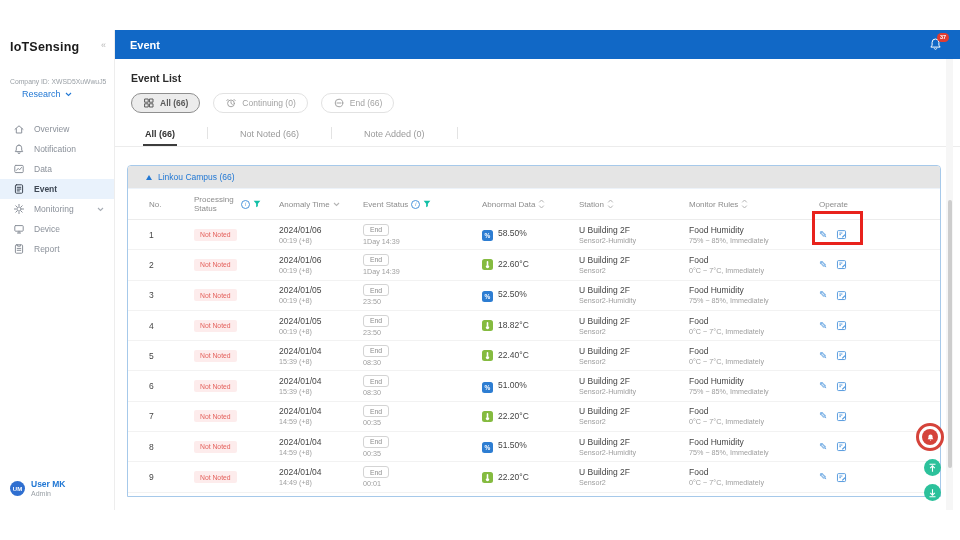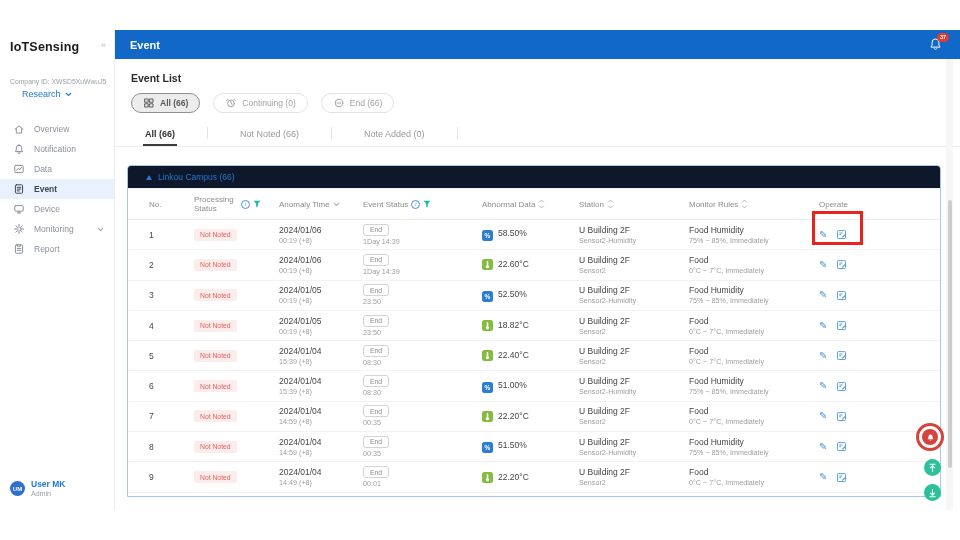--- a/index.html
+++ b/index.html
@@ -40,21 +40,21 @@
   .pill{height:20px;border-radius:10px;padding:0 11px;display:inline-flex;align-items:center;gap:5px;
         font-size:8.5px;border:1px solid #e2e2e2;color:#a3a3a3;background:#fff;cursor:pointer;box-sizing:border-box;}
   .pill.selected{background:#ececec;border:1px solid #8f8f8f;color:#5a5a5a;font-weight:bold;}
   .tabs{margin-top:11px;border-bottom:1px solid #ececec;display:flex;align-items:flex-end;height:22px;padding-left:28px;}
   .tab{font-size:9px;color:#9a9a9a;padding:0 2px 7px 2px;cursor:pointer;}
   .tab.active{color:#333;font-weight:bold;border-bottom:2px solid #3c3c3c;padding-bottom:5px;}
   .tab-sep{width:1px;height:12px;background:#e3e3e3;margin:0 30px 7px 30px;}
   
   .tbl{margin:18px 0 0 12px;width:814px;box-sizing:border-box;border:1px solid #a6c9ea;
        border-radius:4px 4px 0 0;overflow:hidden;height:332px;background:#fff;}
-  .group-row{height:22px;background:#0f172a;display:flex;align-items:center;gap:6px;
+  .group-row{height:22px;background:#e5e5e5;display:flex;align-items:center;gap:6px;
              padding-left:18px;font-size:8.5px;color:#2278d4;border-bottom:1px solid #edf3fa;cursor:pointer;}
   .tri{width:0;height:0;border-left:3.5px solid transparent;border-right:3.5px solid transparent;
        border-bottom:5px solid #2278d4;}
   .thead{display:flex;align-items:center;height:30px;border-bottom:1px solid #ececec;
          color:#8c8c8c;font-size:8px;}
   .trow{display:flex;align-items:center;height:30.3px;border-bottom:1px solid #f2f2f2;
         font-size:8.5px;color:#454545;box-sizing:border-box;}
   .c0{width:66px;padding-left:21px;box-sizing:border-box;flex:0 0 auto;}
   .c1{width:85px;flex:0 0 auto;}
   .c2{width:84px;flex:0 0 auto;}
@@ -144,38 +144,38 @@
               <rect x="2.4" y="1.8" width="7.2" height="8.4" rx="1"></rect>
               <path d="M4.2 4.3h3.6M4.2 6.1h3.6M4.2 7.9h2.2"></path>
             </svg>
           </span>
      <span>Event</span>
 
    </div>
         <div class="side-item">
      <span style="display:flex">
             <svg width="12" height="12" viewBox="0 0 12 12" fill="none" stroke="currentColor" stroke-width="1" stroke-linecap="round" stroke-linejoin="round">
-              <rect x="1.8" y="2.6" width="8.4" height="5.6" rx=".8"></rect>
-              <path d="M6 8.2v1.8M4.4 10h3.2"></path>
-            </svg>
-          </span>
-     <span>Device</span>
-
-   </div>
-        <div class="side-item">
-     <span style="display:flex">
-            <svg width="12" height="12" viewBox="0 0 12 12" fill="none" stroke="currentColor" stroke-width="1" stroke-linecap="round" stroke-linejoin="round">
               <circle cx="6" cy="6" r="2.1"></circle>
               <path d="M6 1.4v1.4M6 9.2v1.4M1.4 6h1.4M9.2 6h1.4M2.8 2.8l1 1M8.2 8.2l1 1M8.2 3.8l1-1M2.8 9.2l1-1"></path>
             </svg>
           </span>
      <span>Monitoring</span>
      <span class="chev"><svg width="7" height="5" viewBox="0 0 7 5">
               <path d="M1 1l2.5 2.5L6 1" stroke="#a7adb5" stroke-width="1.1" fill="none"></path>
             </svg></span>
+   </div>
+        <div class="side-item">
+     <span style="display:flex">
+            <svg width="12" height="12" viewBox="0 0 12 12" fill="none" stroke="currentColor" stroke-width="1" stroke-linecap="round" stroke-linejoin="round">
+              <rect x="1.8" y="2.6" width="8.4" height="5.6" rx=".8"></rect>
+              <path d="M6 8.2v1.8M4.4 10h3.2"></path>
+            </svg>
+          </span>
+     <span>Device</span>
+
    </div>
         <div class="side-item">
      <span style="display:flex">
             <svg width="12" height="12" viewBox="0 0 12 12" fill="none" stroke="currentColor" stroke-width="1" stroke-linecap="round" stroke-linejoin="round">
               <rect x="2.4" y="1.8" width="7.2" height="8.4" rx="1"></rect>
               <path d="M4.6 1.8v1.4h2.8V1.8M4.2 5.4h3.6M4.2 7.3h3.6"></path>
             </svg>
           </span>
      <span>Report</span>
 

